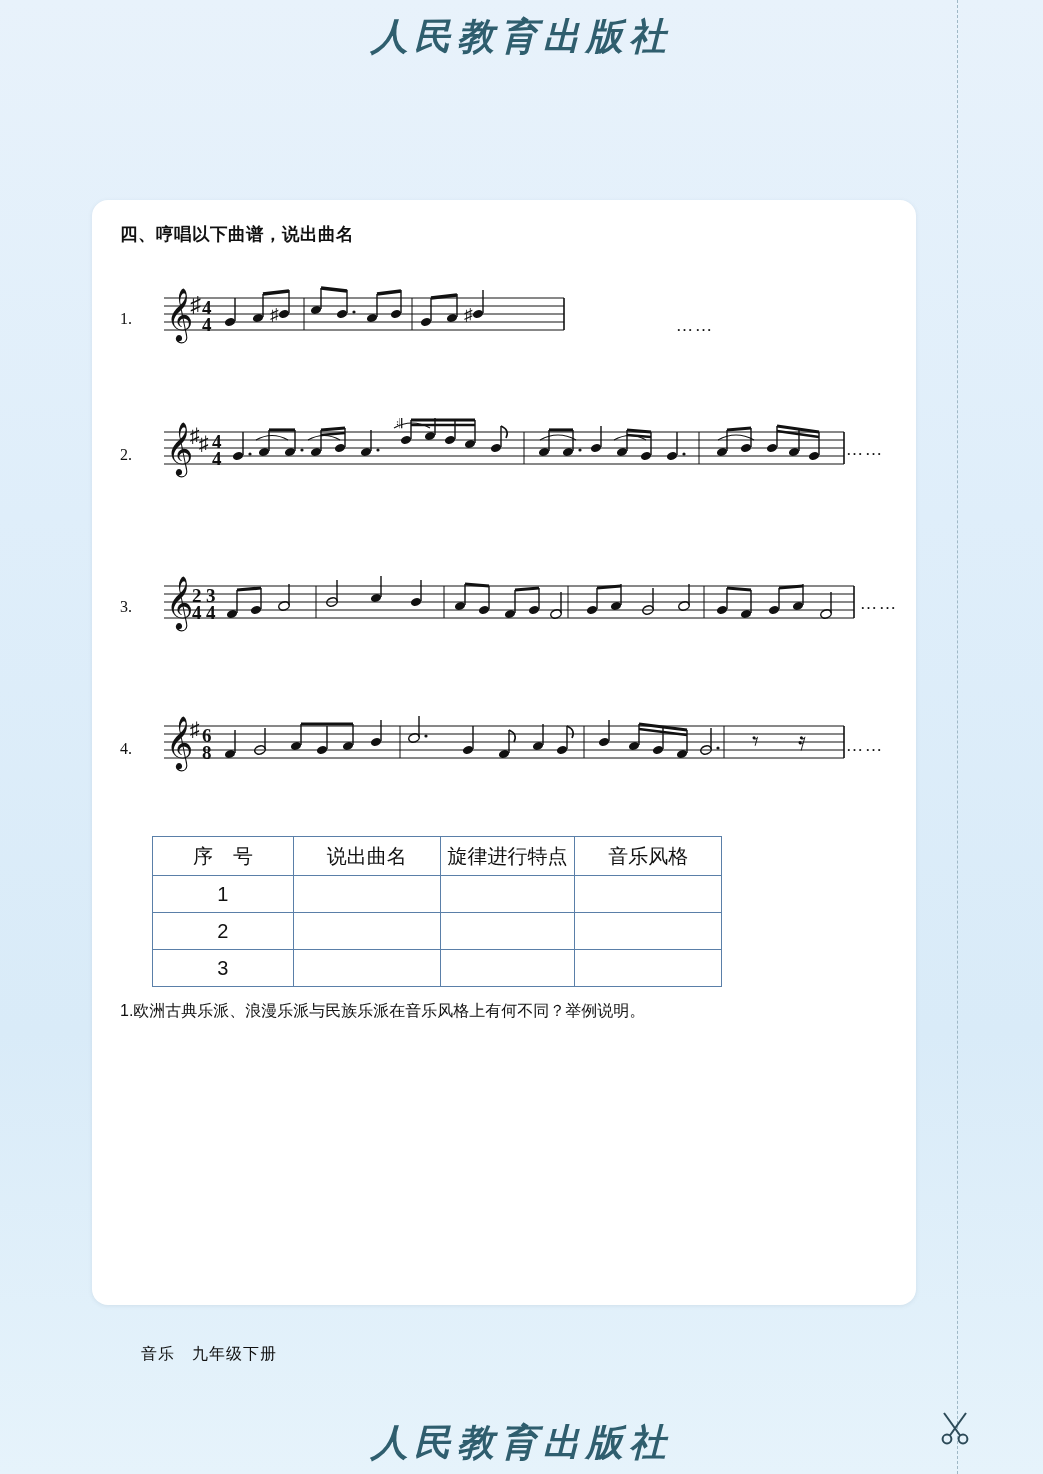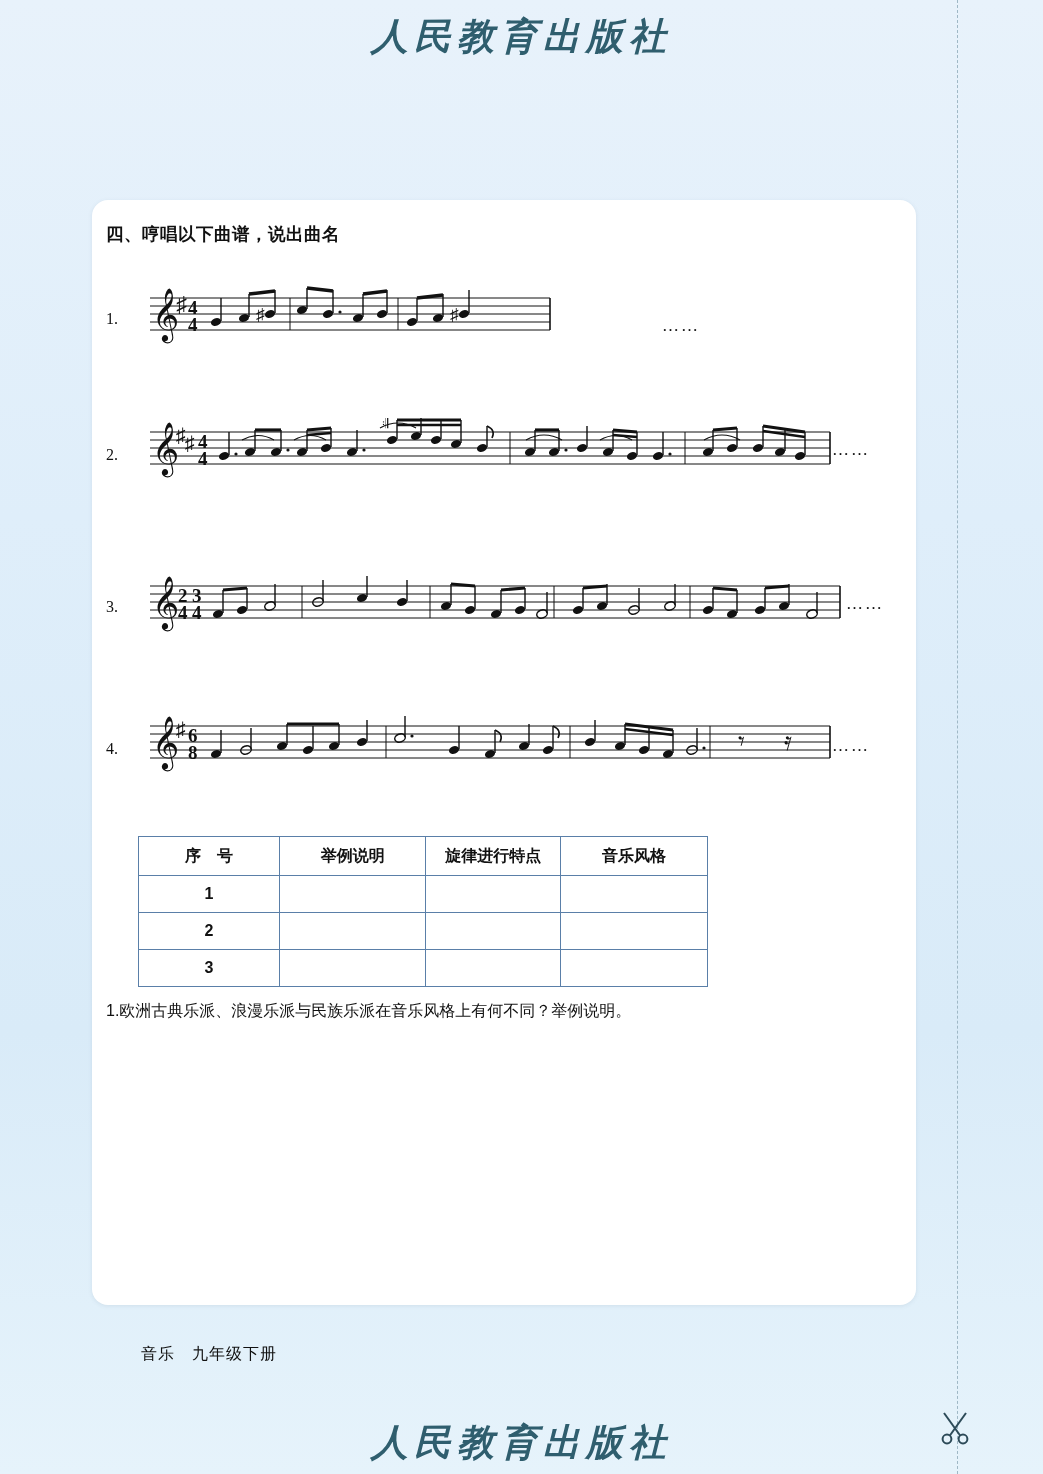--- a/index.html
+++ b/index.html
@@ -62,21 +62,21 @@
     top: 200px;
     width: 824px;
     height: 1105px;
     background: #ffffff;
     border-radius: 16px;
     box-shadow: 0 1px 4px rgba(80,110,130,0.12);
   }
 
   .content {
     position: absolute;
-    left: 106px;
+    left: 120px;
     top: 222px;
     width: 790px;
   }
 
   .section-title {
     font-family: "Liberation Sans", sans-serif;
     font-weight: bold;
     font-size: 17.5px;
     color: #111;
     letter-spacing: 0.5px;
@@ -115,24 +115,24 @@
   }
   table.fill-table {
     border-collapse: collapse;
     width: 570px;
   }
   table.fill-table th,
   table.fill-table td {
     border: 1px solid #5a7fa8;
     height: 34px;
     text-align: center;
-    font-size: 16px;
+    font-size: 20px;
     font-family: "Liberation Sans", sans-serif;
     color: #111;
-    font-weight: bold;
+    font-weight: normal;
   }
   table.fill-table th {
     height: 36px;
   }
   table.fill-table .col-num { width: 138px; }
   table.fill-table .col-a   { width: 144px; }
   table.fill-table .col-b   { width: 132px; }
   table.fill-table .col-c   { width: 144px; }
 
   .q-list {
@@ -454,21 +454,21 @@
     </svg>
     <div class="dots" style="left:726px;top:42px;">……</div>
   </div>
 
 
   <div class="table-wrap">
     <table class="fill-table">
       <thead>
         <tr>
           <th class="col-num">序　号</th>
-          <th class="col-a">举例说明</th>
+          <th class="col-a">说出曲名</th>
           <th class="col-b">旋律进行特点</th>
           <th class="col-c">音乐风格</th>
         </tr>
       </thead>
       <tbody>
         <tr>
           <td>1</td>
           <td></td>
           <td></td>
           <td></td>

